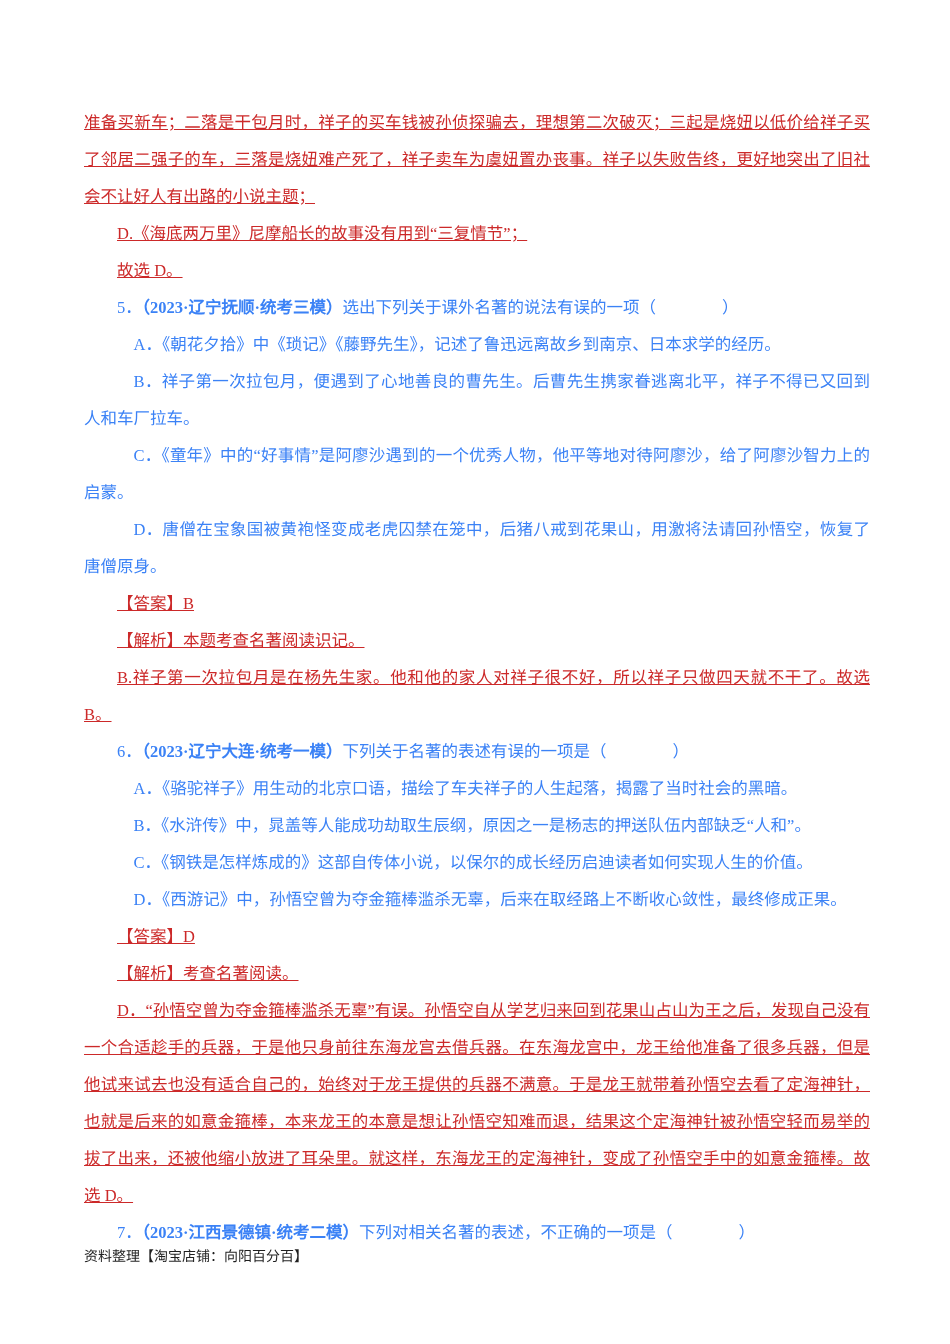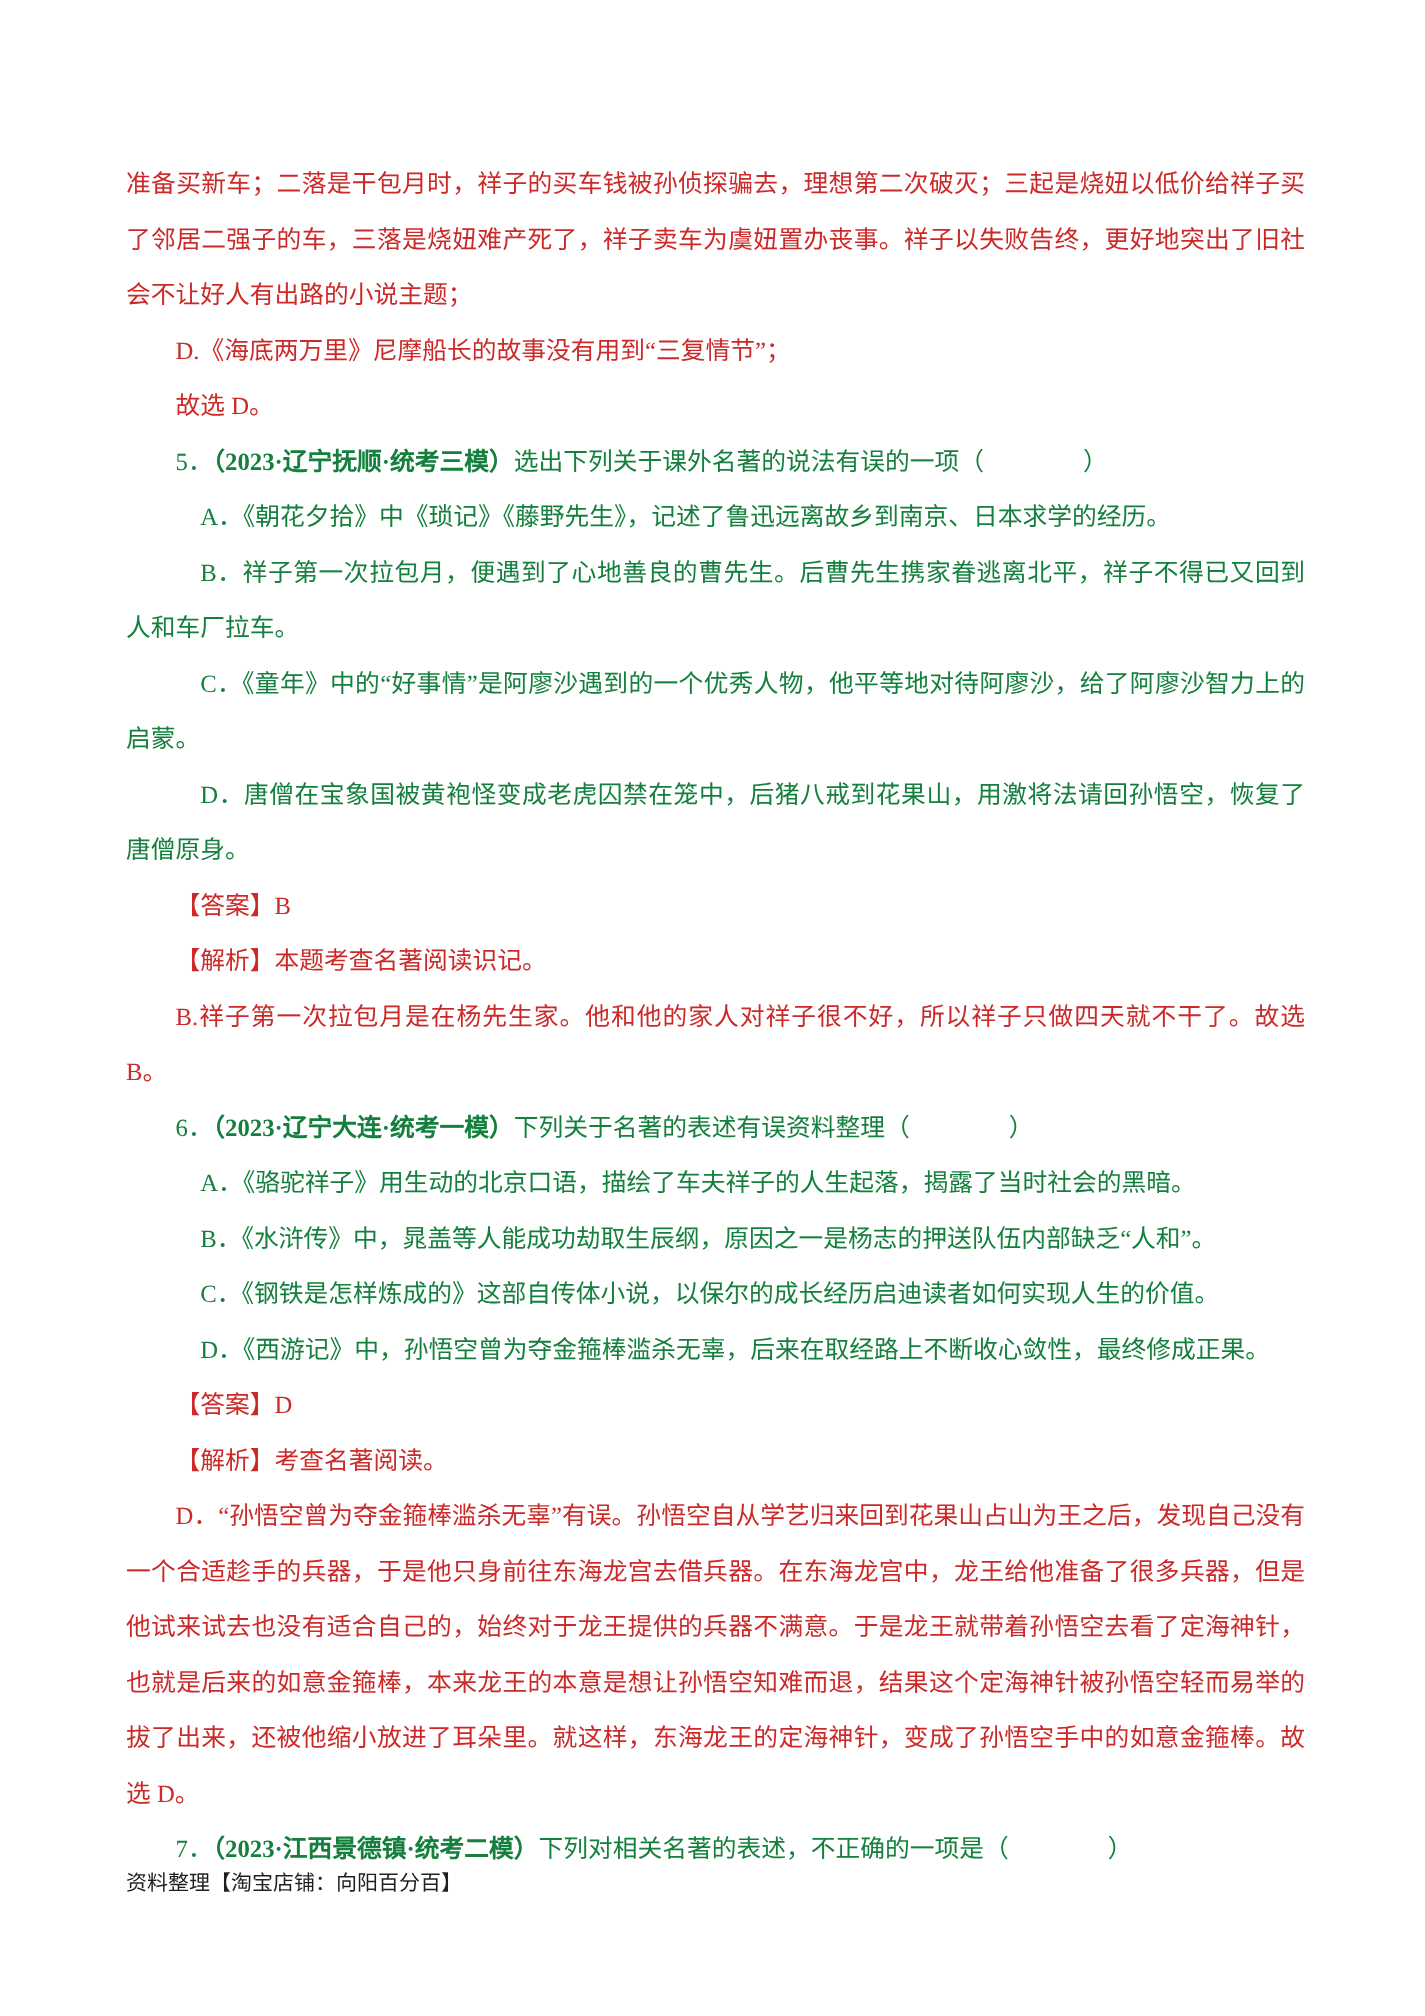--- a/index.html
+++ b/index.html
@@ -19,22 +19,22 @@
     width: 786px;
   }
   p {
     margin: 0;
     font-size: 16.5px;
     line-height: 37px;
     text-align: justify;
     text-justify: inter-ideograph;
     word-break: break-all;
   }
-  .red   { color: #cc2929; }
-  .black { color: #15803d; }
+  .red   { color: #cc2929; text-decoration: underline; }
+  .black { color: #3b82f6; }
   .ind2  { text-indent: 2em; }
   .ind3  { text-indent: 3em; }
   .src   { font-weight: 700; }
   .emph {
     -webkit-text-emphasis: filled dot over;
     text-emphasis: filled dot over;
     text-emphasis-position: over right;
     margin-top: 32px;
   }
   .footer {
@@ -65,21 +65,21 @@
     <p class="black ind3">D．唐僧在宝象国被黄袍怪变成老虎囚禁在笼中，后猪八戒到花果山，用激将法请回孙悟空，恢复了唐僧原身。</p>
     <p class="red ind2">
       <span>【答案】</span><span>B</span>
     </p>
     <p class="red ind2">
       <span>【解析】</span><span>本题考查名著阅读识记。</span>
     </p>
     <p class="red ind2">B.祥子第一次拉包月是在杨先生家。他和他的家人对祥子很不好，所以祥子只做四天就不干了。故选 B。</p>
 
     <p class="black ind2">
-      <span>6．</span><span class="src">（2023·辽宁大连·统考一模）</span><span>下列关于名著的表述</span><span class="emph">有误</span><span>资料整理（　　　　）</span>
+      <span>6．</span><span class="src">（2023·辽宁大连·统考一模）</span><span>下列关于名著的表述</span><span class="emph">有误</span><span>的一项是（　　　　）</span>
     </p>
     <p class="black ind3">A．《骆驼祥子》用生动的北京口语，描绘了车夫祥子的人生起落，揭露了当时社会的黑暗。</p>
     <p class="black ind3">B．《水浒传》中，晁盖等人能成功劫取生辰纲，原因之一是杨志的押送队伍内部缺乏“人和”。</p>
     <p class="black ind3">C．《钢铁是怎样炼成的》这部自传体小说，以保尔的成长经历启迪读者如何实现人生的价值。</p>
     <p class="black ind3">D．《西游记》中，孙悟空曾为夺金箍棒滥杀无辜，后来在取经路上不断收心敛性，最终修成正果。</p>
     <p class="red ind2">
       <span>【答案】</span><span>D</span>
     </p>
     <p class="red ind2">
       <span>【解析】</span><span>考查名著阅读。</span>

